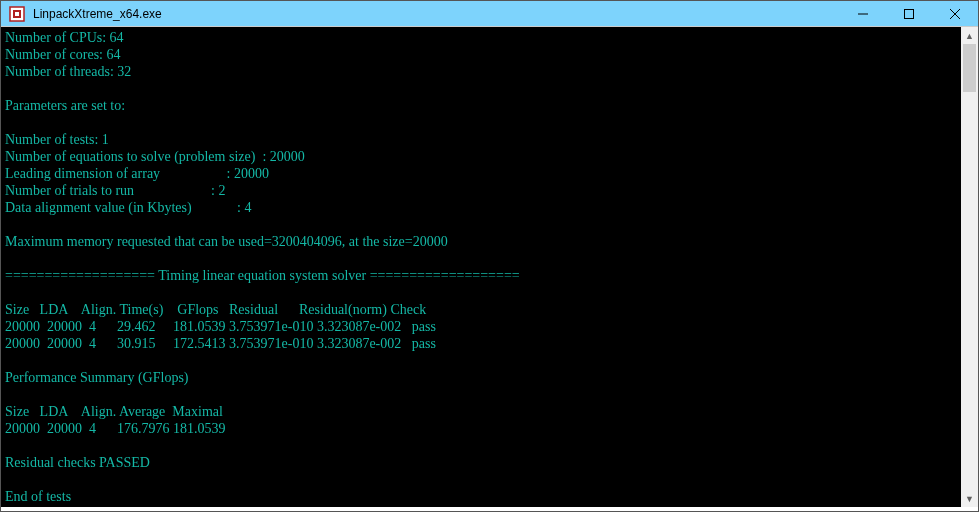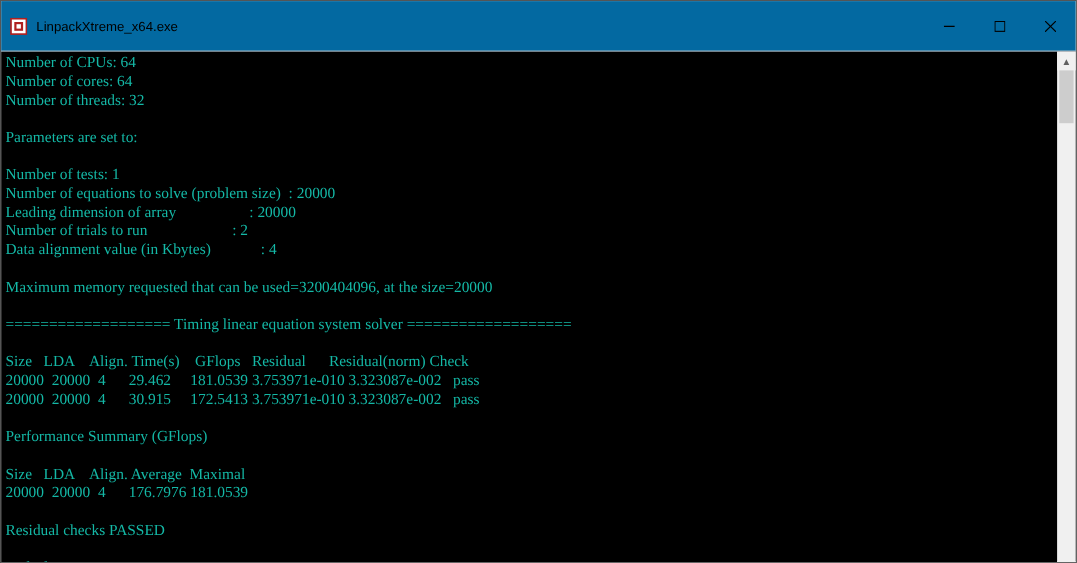--- a/index.html
+++ b/index.html
@@ -5,22 +5,22 @@
     * { margin: 0; padding: 0; box-sizing: border-box; }
     body {
       width: 979px;
       height: 512px;
       font-family: "Segoe UI", Tahoma, sans-serif;
       background: #fff;
       overflow: hidden;
       border: 1px solid #555;
     }
     .titlebar {
-      height: 46px;
-      background: #0369a1;
+      height: 26px;
+      background: #7dd3fc;
       display: flex;
       align-items: center;
       border-bottom: 1px solid #ccc;
     }
     .app-icon {
       width: 16px; height: 16px;
       margin: 0 8px;
       display: inline-flex; align-items: center; justify-content: center;
     }
     .title-text {

